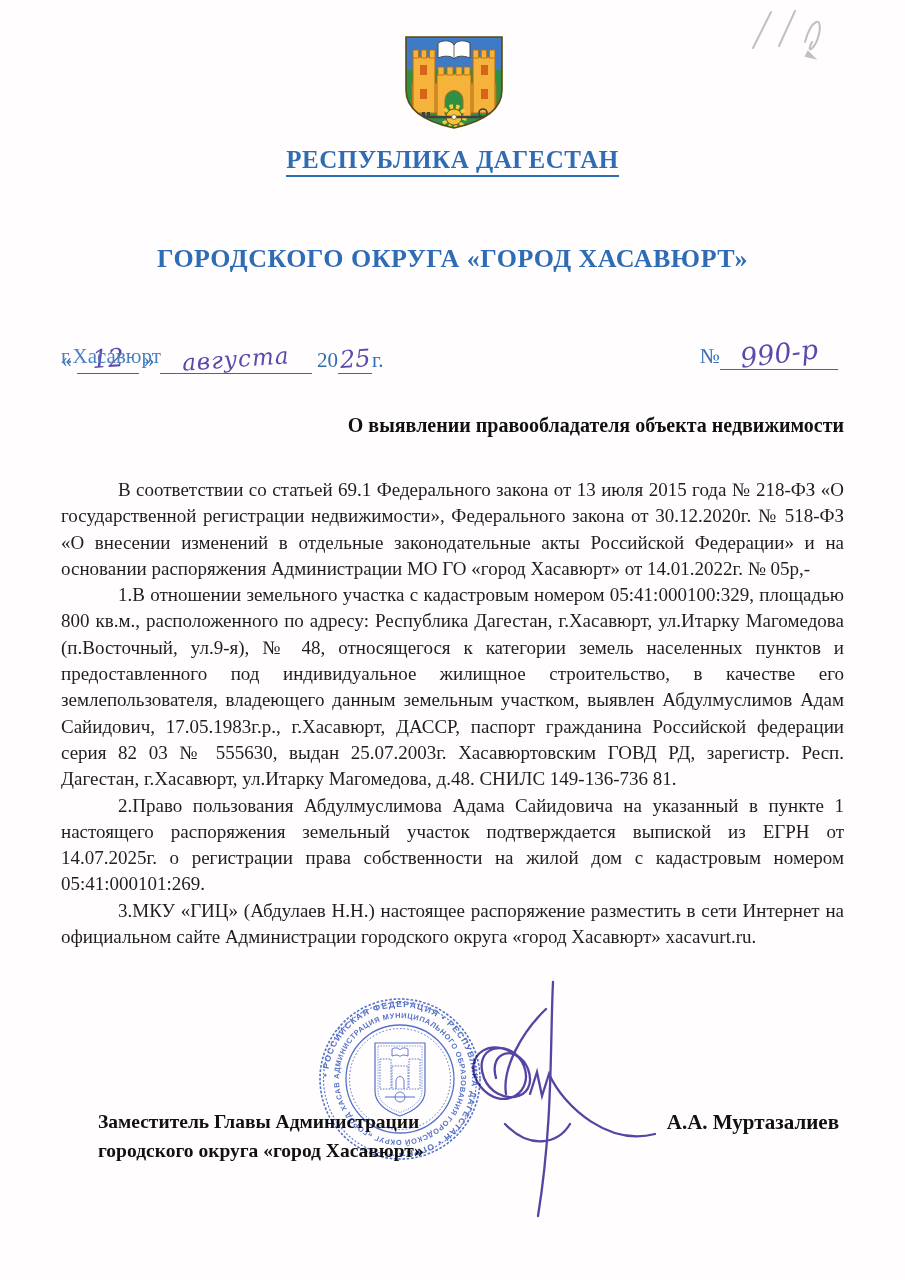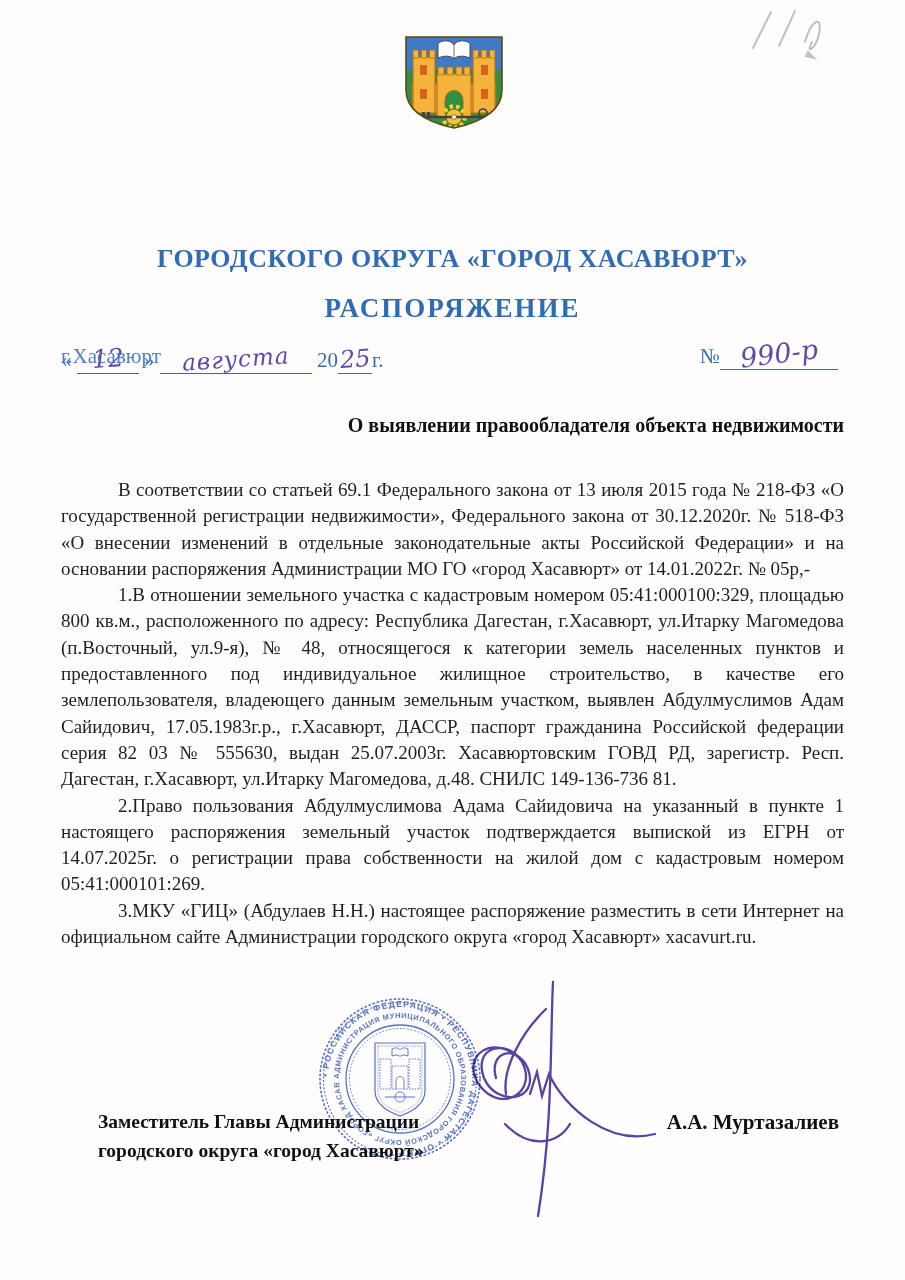--- a/index.html
+++ b/index.html
@@ -101,22 +101,22 @@
       <circle cx="54" cy="84" r="8" fill="#f5c23c" stroke="#7a5a00" stroke-width="1"></circle>
       <line x1="22" y1="84" x2="86" y2="84" stroke="#3f4146" stroke-width="2.4"></line>
       <circle cx="83" cy="80" r="4" fill="none" stroke="#3f4146" stroke-width="1.6"></circle>
       <rect x="22" y="79" width="3" height="5" fill="#3f4146"></rect>
       <rect x="27" y="79" width="3" height="5" fill="#3f4146"></rect>
       <circle cx="54" cy="84" r="2.4" fill="#fff" stroke="#7a5a00" stroke-width=".8"></circle>
     </g>
     <path d="M6,4 H102 V57 C102,77 82,89 54,95 C26,89 6,77 6,57 Z" fill="none" stroke="#5a4a12" stroke-width="1.6"></path>
   </svg>
 
+  <div class="hdr republic"><span class="ul">РЕСПУБЛИКА ДАГЕСТАН</span></div>
   <div class="hdr org2">ГОРОДСКОГО ОКРУГА «ГОРОД ХАСАВЮРТ»</div>
-  <div class="hdr doctype">РАСПОРЯЖЕНИЕ</div>
 
   <div class="daterow">
     <div class="d-left">
       <span>«</span>
       <span class="uline u-day"><span class="hand hand-day">12</span></span>
       <span>»</span>
       <span class="uline u-month"><span class="hand hand-month">августа</span></span>
       <span>20</span><span class="uline u-year"><span class="hand hand-year">25</span></span><span>г.</span>
     </div>
     <div class="d-center">г.Хасавюрт</div>

